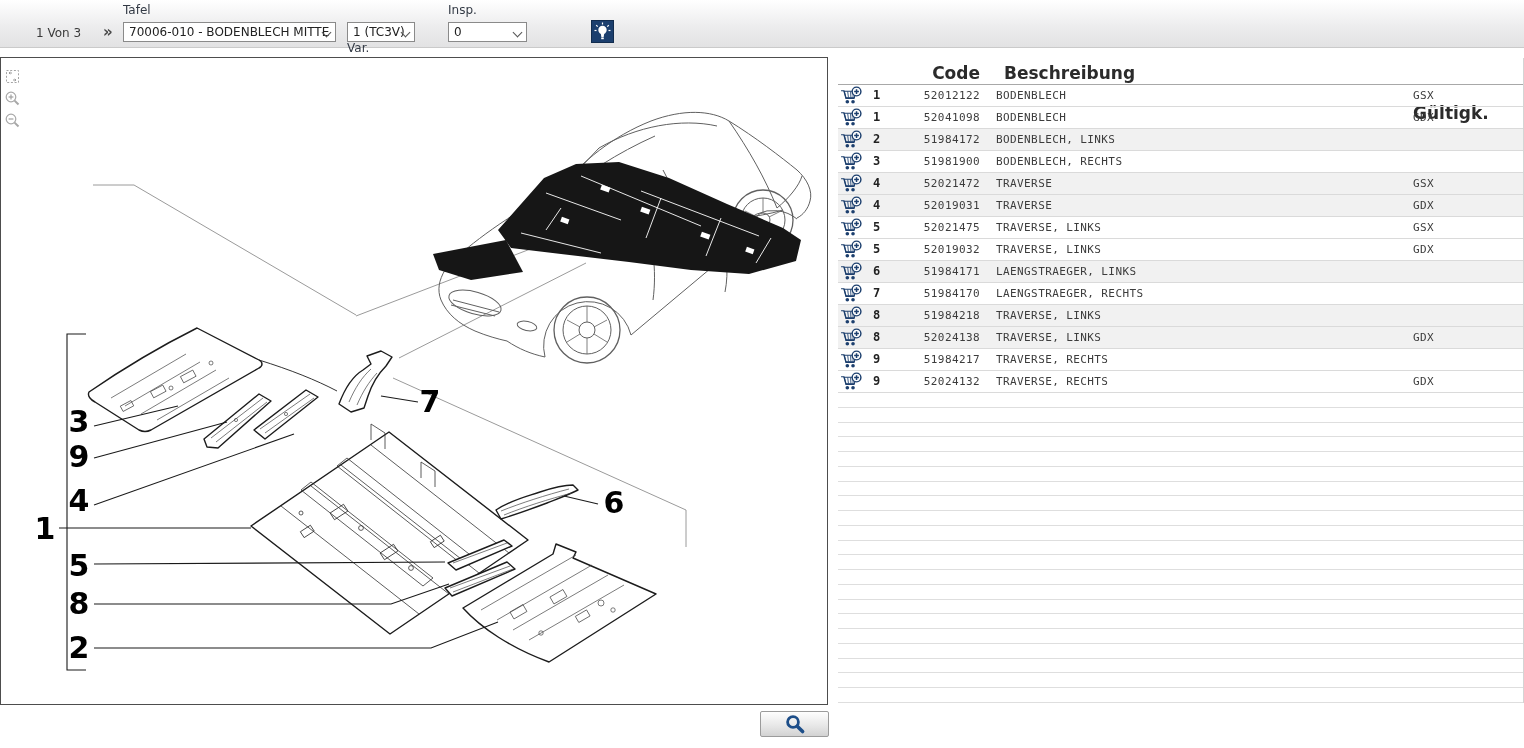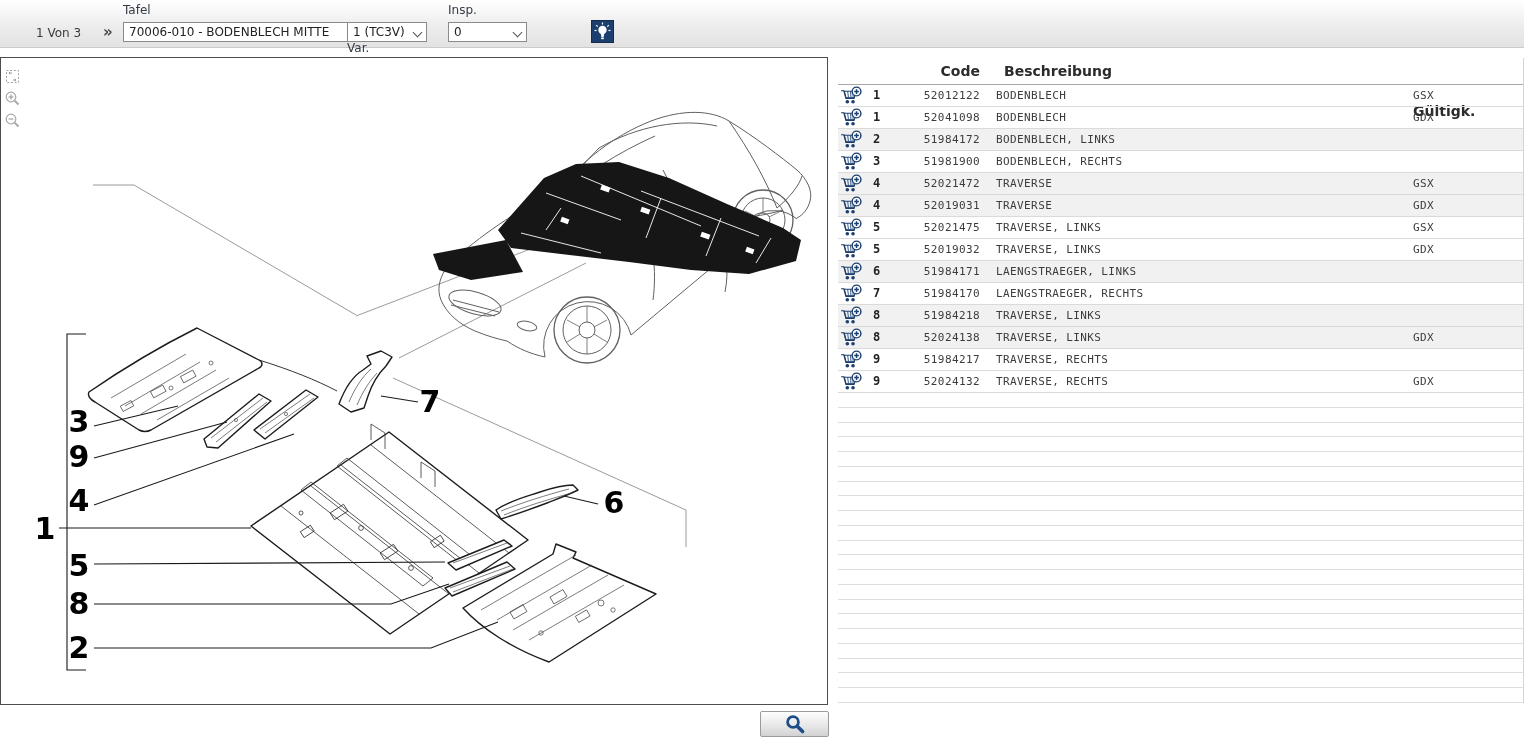--- a/index.html
+++ b/index.html
@@ -32,21 +32,21 @@
 
   
   .search-btn{position:absolute;left:760px;top:711px;width:69px;height:26px;
               border:1px solid #9b9b9b;border-radius:2px;
               background:linear-gradient(#fefefe,#e6e6e6 60%,#d2d2d2);cursor:pointer;padding:0;}
 
   
   .parts-table{position:absolute;left:838px;top:58px;width:686px;
                border-right:1px solid #d4d4d4;box-sizing:border-box;}
   .pt-header{position:relative;height:26px;border-bottom:1px solid #a8a8a8;
-             font-size:14px;font-weight:bold;color:#2b2b2b;}
+             font-size:17px;font-weight:bold;color:#2b2b2b;}
   .pt-header span{position:absolute;top:5px;}
   .h-code{left:60px;width:82px;text-align:right;}
   .h-desc{left:150px;margin-left:16px;}
   .h-valid{left:575px;margin-top:40px;}
   .pt-row{position:relative;height:22px;border-bottom:1px solid #dadada;box-sizing:border-box;
           font-family:"DejaVu Sans Mono","Liberation Mono",monospace;font-size:11px;
           letter-spacing:0.4px;color:#3c3c3c;cursor:pointer;}
   .pt-row.shaded{background:#f1f1f1;}
   .pt-row span{position:absolute;top:4px;white-space:nowrap;}
   .c-pos{left:35px;font-weight:bold;font-size:12px;color:#222;top:3px !important;}
@@ -60,27 +60,27 @@
 </head>
 <body>
 
 <div class="app">
 
   <div class="toolbar">
     <span class="tb-pagination">1 Von 3</span>
     <span class="tb-chevrons">»</span>
 
     <span class="tb-label" style="left:123px;">Tafel</span>
-    <div class="tb-select" style="left:123px;width:244px;">
+    <div class="tb-select" style="left:123px;width:213px;">
       <span>70006-010 - BODENBLECH MITTE</span>
       <span class="chev"></span>
     </div>
 
     <span class="tb-label" style="left:347px;margin-top:38px;">Var.</span>
-    <div class="tb-select" style="left:347px;width:80px;">
+    <div class="tb-select" style="left:347px;width:68px;">
       <span>1 (TC3V)</span>
       <span class="chev"></span>
     </div>
 
     <span class="tb-label" style="left:448px;">Insp.</span>
     <div class="tb-select" style="left:448px;width:79px;">
       <span>0</span>
       <span class="chev"></span>
     </div>
 

